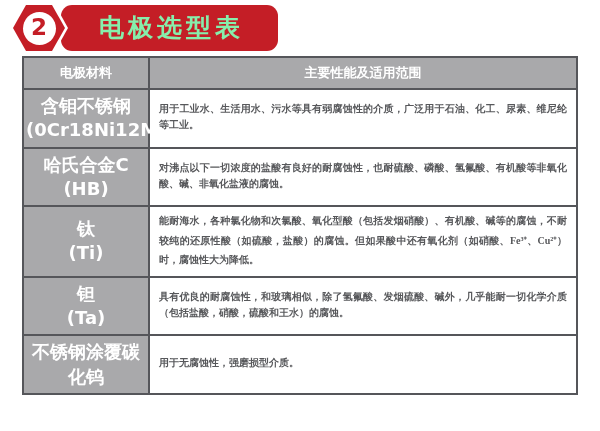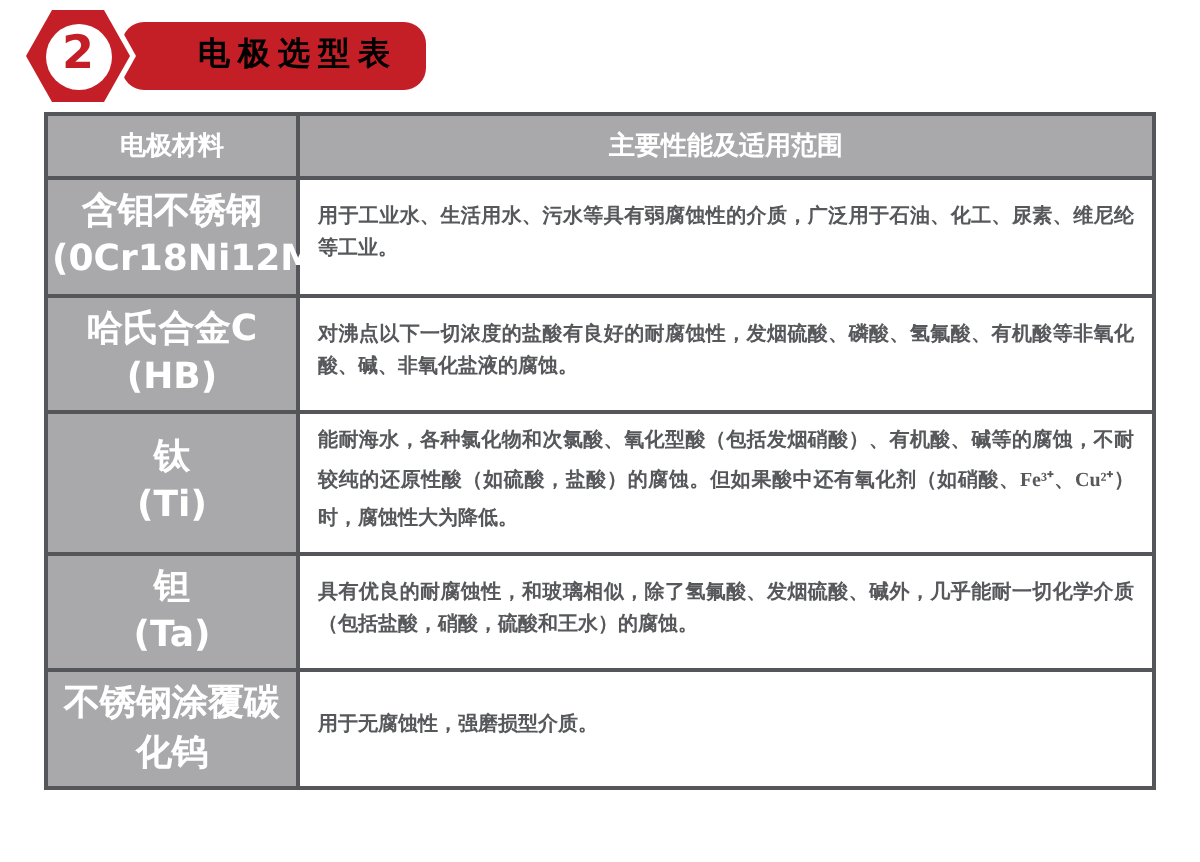--- a/index.html
+++ b/index.html
@@ -33,23 +33,23 @@
     width: 33px; height: 33px; border-radius: 50%;
     background: #ffffff;
     display: flex; align-items: center; justify-content: center;
   }
   .hex-num {
     color: #c41e26; font-size: 23px; font-weight: bold; line-height: 1;
     transform: translateY(-1px);
   }
   .title-pill {
     margin-left: -7px; z-index: 1;
-    background: #c41e26; color: #000000;
-    font-size: 16px; font-weight: bold; letter-spacing: 4px;
-    padding: 6px 14px 7px 38px;
+    background: #c41e26; color: #86efac;
+    font-size: 25px; font-weight: bold; letter-spacing: 4px;
+    padding: 6px 34px 7px 38px;
     border-radius: 11px;
     white-space: nowrap;
   }
   
   table.spec {
     border-collapse: collapse;
     width: 556px; margin-left: 22px;
     table-layout: fixed;
   }
   .spec th, .spec td { border: 2px solid #55565a; }
@@ -104,21 +104,21 @@
         <div class="mat-name">含钼不锈钢</div>
         <div class="mat-code">(0Cr18Ni12Mo2Ti)</div>
       </td>
       <td class="desc">用于工业水、生活用水、污水等具有弱腐蚀性的介质，广泛用于石油、化工、尿素、维尼纶等工业。</td>
     </tr>
     <tr>
       <td class="mat">
         <div class="mat-name">哈氏合金C</div>
         <div class="mat-code">(HB)</div>
       </td>
-      <td class="desc">对沸点以下一切浓度的盐酸有良好的耐腐蚀性，发烟硫酸、磷酸、氢氟酸、有机酸等非氧化酸、碱、非氧化盐液的腐蚀。</td>
+      <td class="desc">对沸点以下一切浓度的盐酸有良好的耐腐蚀性，也耐硫酸、磷酸、氢氟酸、有机酸等非氧化酸、碱、非氧化盐液的腐蚀。</td>
     </tr>
     <tr class="tall">
       <td class="mat">
         <div class="mat-name">钛</div>
         <div class="mat-code">(Ti)</div>
       </td>
       <td class="desc">能耐海水，各种氯化物和次氯酸、氧化型酸（包括发烟硝酸）、有机酸、碱等的腐蚀，不耐较纯的还原性酸（如硫酸，盐酸）的腐蚀。但如果酸中还有氧化剂（如硝酸、Fe³⁺、Cu²⁺）时，腐蚀性大为降低。</td>
     </tr>
     <tr>
       <td class="mat">

